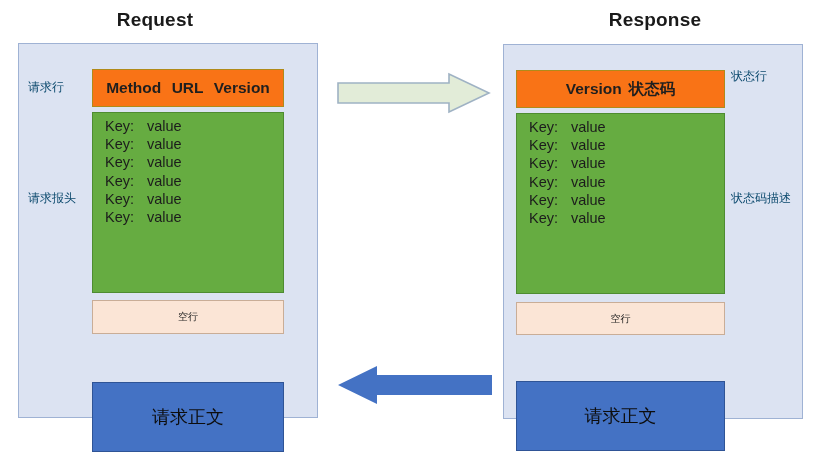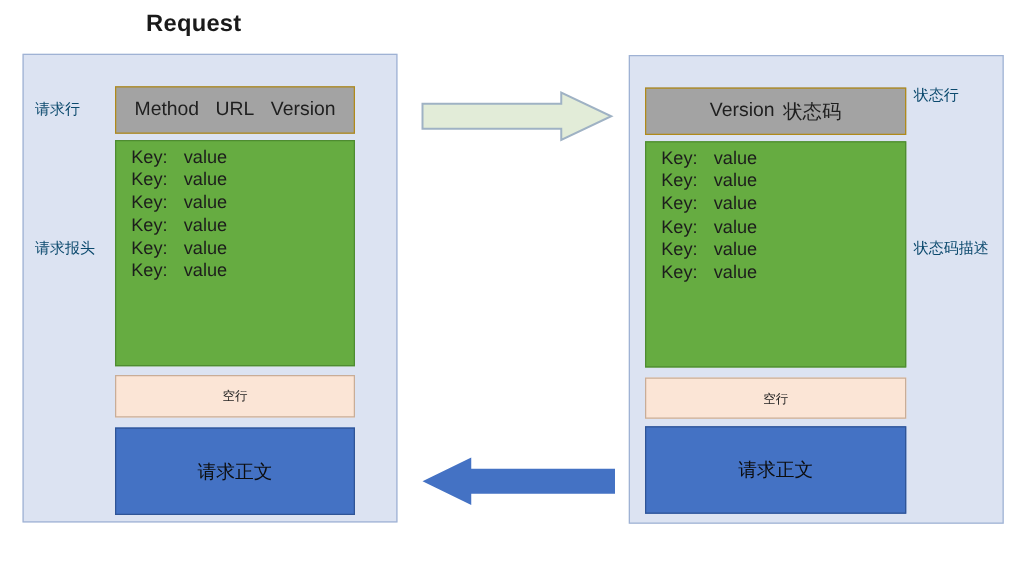--- a/index.html
+++ b/index.html
@@ -38,43 +38,45 @@
   }
 
   .band {
     position: absolute;
     box-sizing: border-box;
     display: flex;
     align-items: center;
     justify-content: center;
   }
   .band-line {
-    background: #a3a3a3;
+    background: #f97316;
     border: 1px solid #b08a1a;
     color: #1f1f1f;
     font-size: 15.5px;
+    font-weight: bold;
   }
   .band-line .seg { white-space: nowrap; }
   .band-headers {
     background: #66ac41;
     border: 1px solid #4e8c31;
     display: block;
     padding: 4px 0 0 12px;
   }
   .band-blank {
     background: #fbe5d6;
     border: 1px solid #c9ad97;
     color: #1f1f1f;
     font-size: 10px;
   }
   .band-body {
     background: #4472c4;
     border: 1px solid #2f5496;
     color: #0d0d0d;
-    font-size: 15px;
+    font-size: 18px;
+    margin-top: 40px;
   }
 
   .kvrow {
     font-size: 14.5px;
     color: #1c1c1c;
     line-height: 18.2px;
     white-space: nowrap;
   }
   .kvrow .k { display: inline-block; width: 42px; }
   .kvrow .v { display: inline-block; }
@@ -96,20 +98,21 @@
     letter-spacing: 0.5px;
   }
 </style>
 </head>
 <body>
 
 <div id="stage">
 
   <div class="title" style="left:85px; top:9px; width:140px;">Request</div>
 
+  <div class="title" style="left:585px; top:9px; width:140px;">Response</div>
 
   <div class="panel" style="left:18px; top:43px; width:300px; height:375px;"></div>
 
   <div class="side-label" style="left:28px; top:79px;">请求行</div>
 
   <div class="side-label" style="left:28px; top:190px;">请求报头</div>
 
   <div class="band band-line" style="left:92px; top:69px; width:192px; height:38px; justify-content:space-around; padding:0 8px;">
     <span class="seg">Method</span>
     <span class="seg">URL</span>

